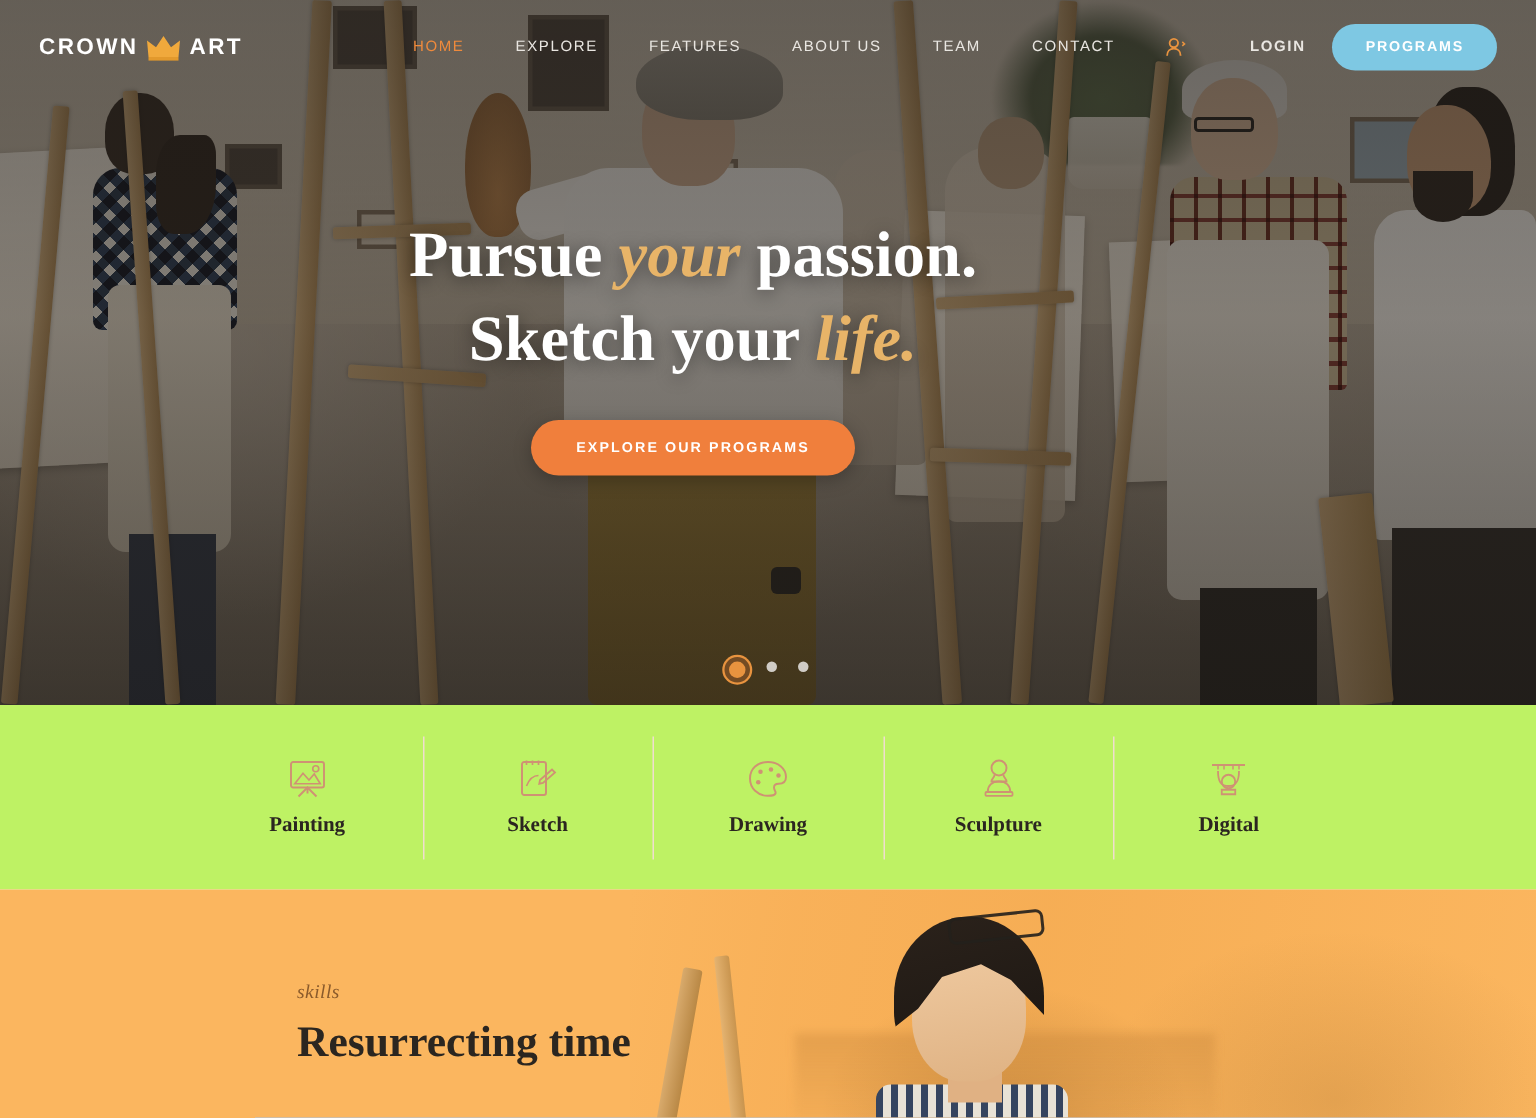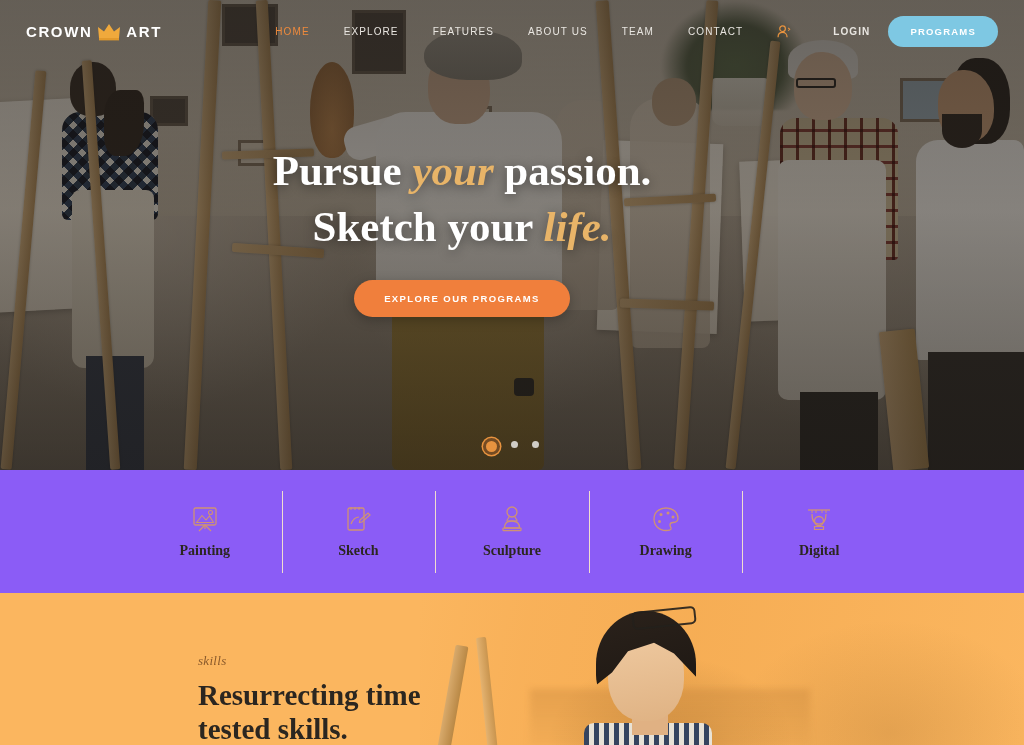--- a/index.html
+++ b/index.html
@@ -152,21 +152,21 @@
   }
   .dot { width:7px; height:7px; border-radius:50%; background:rgba(255,255,255,.75); cursor:pointer; }
   .dot.active {
     width:11px; height:11px; background:#e8933f;
     box-shadow:0 0 0 3px rgba(20,16,12,.55), 0 0 0 4.5px #e8933f;
   }
 
   
   .categories {
     position:absolute; left:0; top:470px; width:1024px; height:123px;
-    background:#8b5cf6; display:flex; align-items:center; justify-content:center;
+    background:#bef264; display:flex; align-items:center; justify-content:center;
   }
   .cat-inner { display:flex; width:768px; height:90px; }
   .cat-item {
     flex:1; display:flex; flex-direction:column; align-items:center; justify-content:center;
     gap:9px; cursor:pointer; position:relative;
   }
   .cat-item + .cat-item::before {
     content:""; position:absolute; left:0; top:4px; bottom:4px; width:1px; background:#f0ddcf;
   }
   .cat-icon { width:30px; height:30px; display:block; }
@@ -377,41 +377,41 @@
             <path d="M8 20 C10 15 13 13 16 13" fill="none" stroke="#cf9274" stroke-width="1.1"></path>
             <path d="M17 16 L25 9 L27 11 L19 18 L16.5 18.5 Z" fill="none" stroke="#cf9274" stroke-width="1.2"></path>
           </svg>
         </span>
         <span class="cat-label">Sketch</span>
       </div>
 
       <div class="cat-item">
         <span class="cat-icon">
           <svg viewBox="0 0 30 30" width="30" height="30" aria-hidden="true">
-            <circle cx="15" cy="8" r="5" fill="none" stroke="#cf9274" stroke-width="1.3"></circle>
-            <path d="M12 12.5 C12 14.5 10 15 10 17 L20 17 C20 15 18 14.5 18 12.5" fill="none" stroke="#cf9274" stroke-width="1.2"></path>
-            <path d="M7.5 24 C7.5 19.5 10.5 17 15 17 C19.5 17 22.5 19.5 22.5 24 Z" fill="none" stroke="#cf9274" stroke-width="1.3"></path>
-            <rect x="6" y="24" width="18" height="2.6" rx="0.6" fill="none" stroke="#cf9274" stroke-width="1.2"></rect>
-          </svg>
-        </span>
-        <span class="cat-label">Sculpture</span>
-      </div>
-
-      <div class="cat-item">
-        <span class="cat-icon">
-          <svg viewBox="0 0 30 30" width="30" height="30" aria-hidden="true">
             <path d="M15 4 C22 4 27 8.5 27 14 C27 17.5 24.5 18.5 22 18.5 C20 18.5 19 19.5 19 21
                      C19 23 20.5 23.5 20 25 C19.4 26.4 17 26.5 15 26.5 C8 26.5 3 21.5 3 15 C3 8.5 8 4 15 4 Z" fill="none" stroke="#cf9274" stroke-width="1.3"></path>
             <circle cx="10" cy="10.5" r="1.5" fill="#cf9274"></circle>
             <circle cx="17" cy="9" r="1.5" fill="#cf9274"></circle>
             <circle cx="22" cy="13" r="1.5" fill="#cf9274"></circle>
             <circle cx="8.5" cy="17.5" r="1.5" fill="#cf9274"></circle>
           </svg>
         </span>
         <span class="cat-label">Drawing</span>
+      </div>
+
+      <div class="cat-item">
+        <span class="cat-icon">
+          <svg viewBox="0 0 30 30" width="30" height="30" aria-hidden="true">
+            <circle cx="15" cy="8" r="5" fill="none" stroke="#cf9274" stroke-width="1.3"></circle>
+            <path d="M12 12.5 C12 14.5 10 15 10 17 L20 17 C20 15 18 14.5 18 12.5" fill="none" stroke="#cf9274" stroke-width="1.2"></path>
+            <path d="M7.5 24 C7.5 19.5 10.5 17 15 17 C19.5 17 22.5 19.5 22.5 24 Z" fill="none" stroke="#cf9274" stroke-width="1.3"></path>
+            <rect x="6" y="24" width="18" height="2.6" rx="0.6" fill="none" stroke="#cf9274" stroke-width="1.2"></rect>
+          </svg>
+        </span>
+        <span class="cat-label">Sculpture</span>
       </div>
 
       <div class="cat-item">
         <span class="cat-icon">
           <svg viewBox="0 0 30 30" width="30" height="30" aria-hidden="true">
             <path d="M4 6 L26 6" stroke="#cf9274" stroke-width="1.3"></path>
             <path d="M8 6 L8 9 M12 6 L12 9 M18 6 L18 9 M22 6 L22 9" stroke="#cf9274" stroke-width="1"></path>
             <path d="M8 10 C8 17 10 20 15 20 C20 20 22 17 22 10" fill="none" stroke="#cf9274" stroke-width="1.2"></path>
             <circle cx="15" cy="17" r="4.5" fill="none" stroke="#cf9274" stroke-width="1.3"></circle>
             <path d="M10.5 22.5 L19.5 22.5 L19.5 25.5 L10.5 25.5 Z" fill="none" stroke="#cf9274" stroke-width="1.2"></path>
@@ -433,18 +433,17 @@
       <div class="w-neck"></div>
       <div class="w-head"></div>
       <div class="w-hair"></div>
       <div class="w-glasses"></div>
     </div>
 
     <div class="welcome-text">
       <div class="welcome-kicker">skills</div>
       <h2 class="welcome-title">
         <span>Resurrecting time</span><br>
-        <span>tested skills.</span>
       </h2>
     </div>
   </section>
 
 </div>
 
 </body></html>

